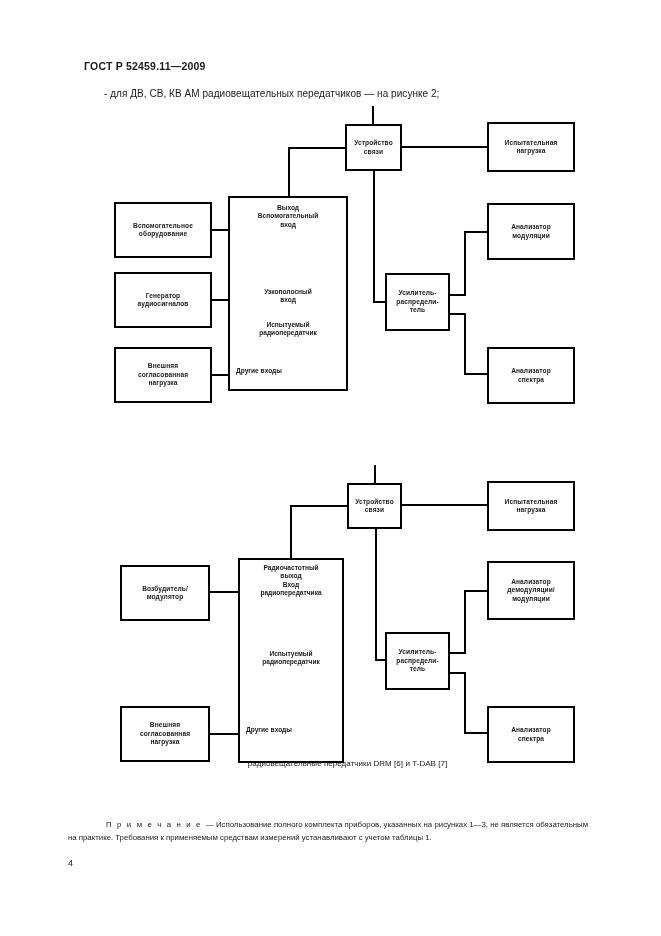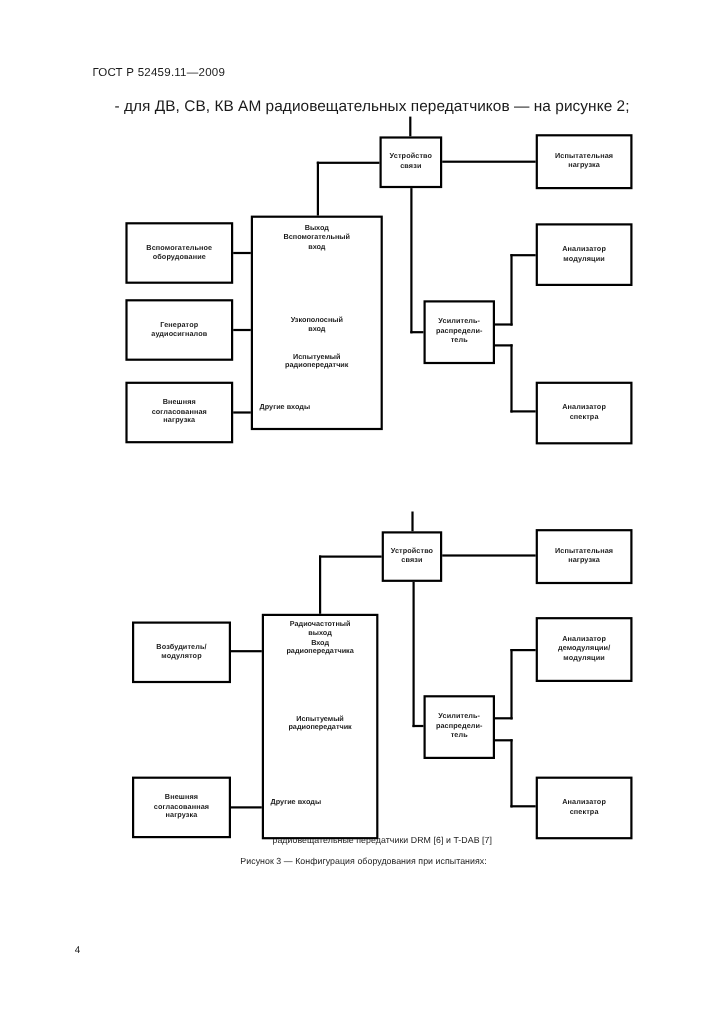--- a/index.html
+++ b/index.html
@@ -10,28 +10,28 @@
     font-family:"Liberation Sans", sans-serif;
     color:#1a1a1a;
     position:relative;
     overflow:hidden;
   }
   .page { position:absolute; inset:0; }
 
   
   .doc-title {
     position:absolute; left:84px; top:60px;
-    font-size:10.5px; font-weight:normal; letter-spacing:0.2px;
+    font-size:10.5px; font-weight:bold; letter-spacing:0.2px;
     white-space:nowrap;
   }
 
   
   .bullet-line {
     position:absolute;
-    font-size:14px;
+    font-size:10px;
     white-space:nowrap;
     letter-spacing:0.05px;
   }
   .bullet-1 { left:104px; top:88px; }
   .bullet-2 { left:104px; top:449px; }
 
   .fig-caption {
     position:absolute;
     font-size:8px;
     text-align:center;
@@ -208,19 +208,21 @@
 
     <div class="ln h" style="left:448px; top:652px; width:18px;"></div>
     <div class="ln v" style="left:464px; top:590px; height:64px;"></div>
     <div class="ln h" style="left:464px; top:590px; width:25px;"></div>
 
     <div class="ln h" style="left:448px; top:672px; width:18px;"></div>
     <div class="ln v" style="left:464px; top:672px; height:62px;"></div>
     <div class="ln h" style="left:464px; top:732px; width:25px;"></div>
   </div>
 
-  <div class="fig-caption fig3-cap1">Рисунок 3 — Конфигурация оборудования при испытаниях:</div>
   <div class="fig-caption fig3-cap2">радиовещательные передатчики DRM [6] и T-DAB [7]</div>
 
+  <div class="note">
+    <span style="display:inline-block; width:38px;"></span><span class="note-label">П р и м е ч а н и е </span><span>— Использование полного комплекта приборов, указанных на рисунках 1—3, не является обязательным на практике. Требования к применяемым средствам измерений устанавливают с учетом таблицы 1.</span>
+  </div>
 
   <div class="page-num">4</div>
 
 </div>
 
 </body></html>

